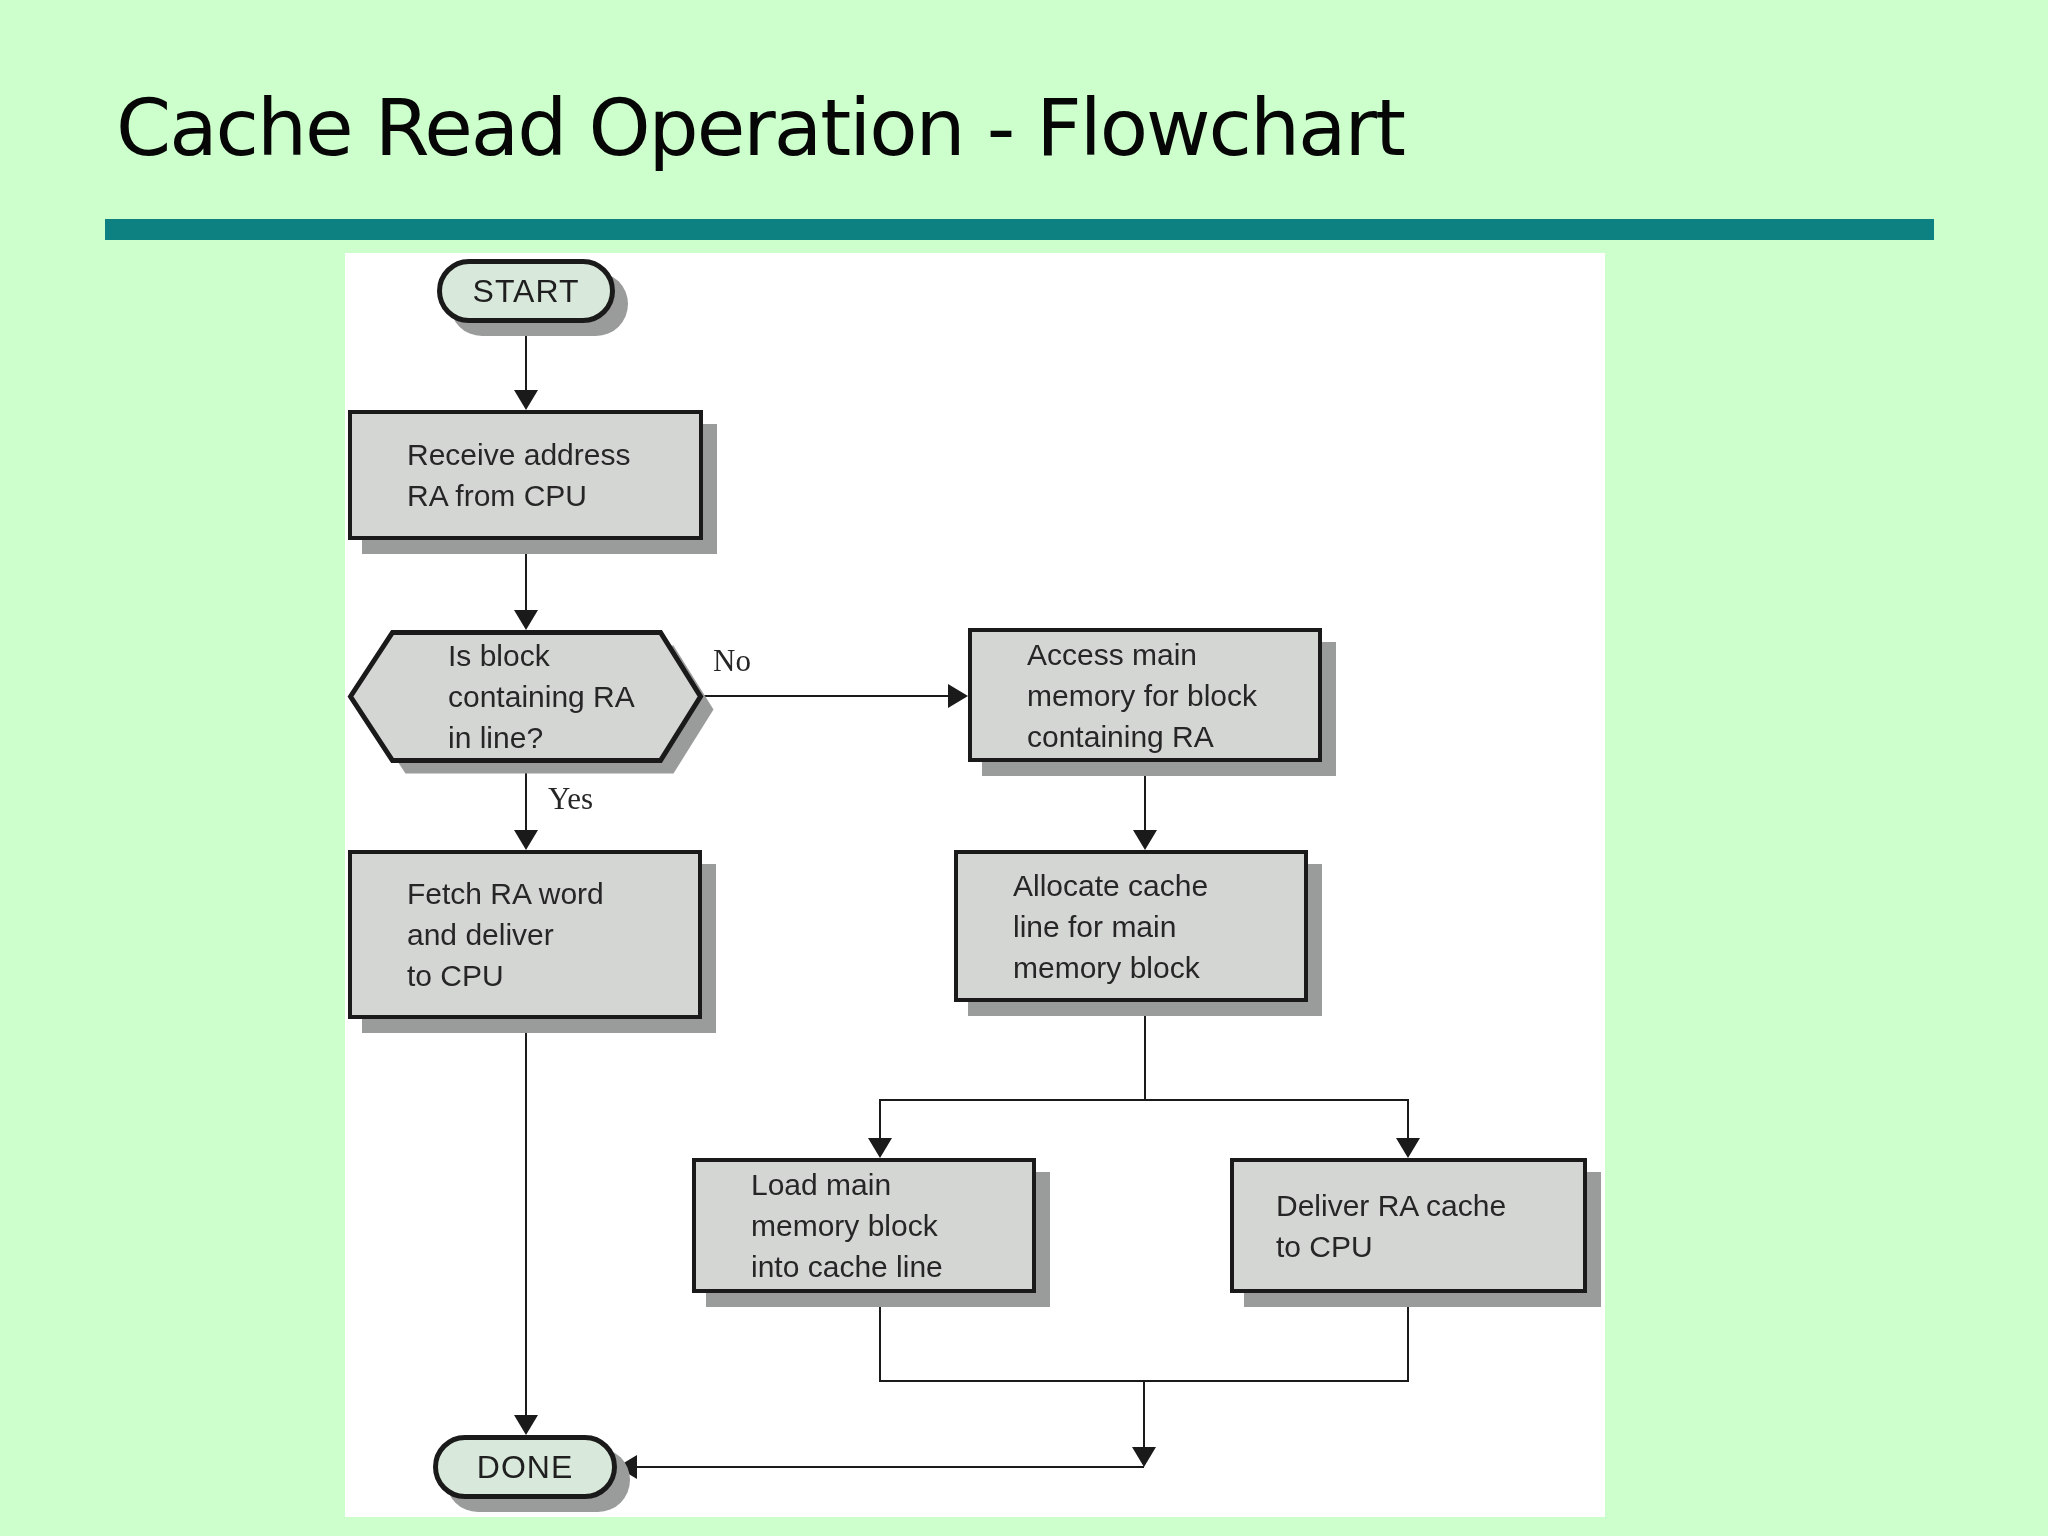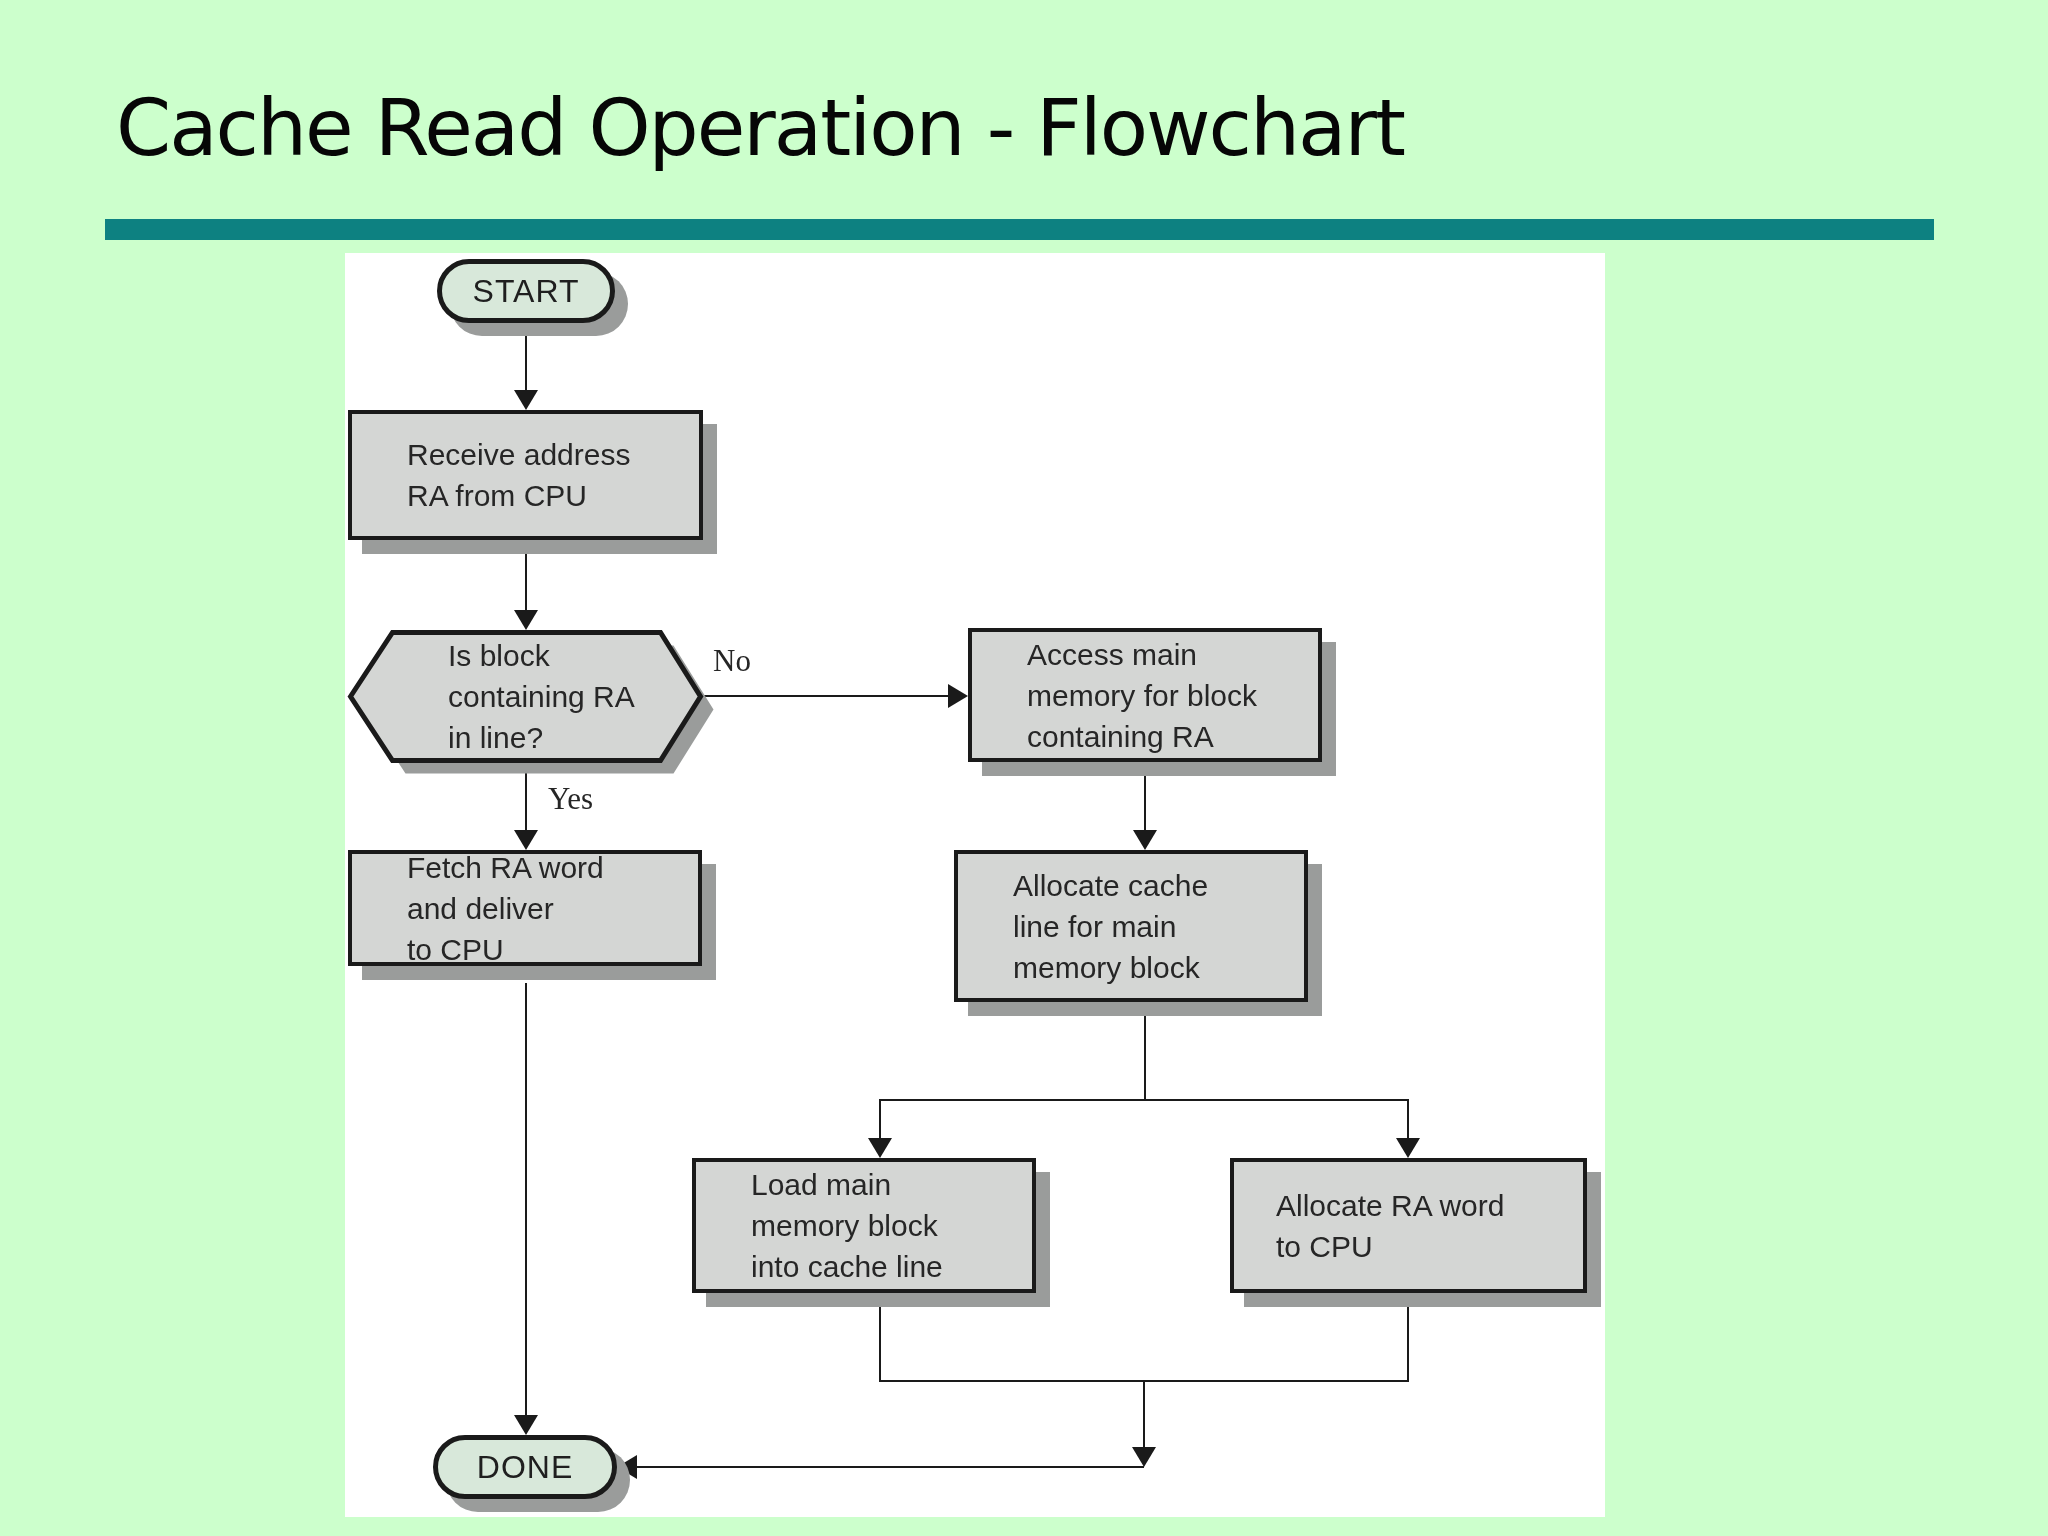--- a/index.html
+++ b/index.html
@@ -100,28 +100,28 @@
   </svg>
   <div class="hexlabel" style="left:3px;top:377px;width:355px;height:133px">Is block
 containing RA
 in line?</div>
 
   <div class="box" style="left:3px;top:157px;width:355px;height:130px">Receive address
 RA from CPU</div>
   <div class="box" style="left:623px;top:375px;width:354px;height:134px">Access main
 memory for block
 containing RA</div>
-  <div class="box" style="left:3px;top:597px;width:354px;height:116px">Fetch RA word
+  <div class="box" style="left:3px;top:597px;width:354px;height:169px">Fetch RA word
 and deliver
 to CPU</div>
   <div class="box" style="left:609px;top:597px;width:354px;height:152px">Allocate cache
 line for main
 memory block</div>
   <div class="box" style="left:347px;top:905px;width:344px;height:135px">Load main
 memory block
 into cache line</div>
-  <div class="box" style="left:885px;top:905px;width:357px;height:135px;padding-left:42px">Allocate RA word
+  <div class="box" style="left:885px;top:905px;width:357px;height:135px;padding-left:42px">Deliver RA cache
 to CPU</div>
 
   <div class="pill" style="left:92px;top:6px;width:178px;height:64px">START</div>
   <div class="pill" style="left:88px;top:1182px;width:184px;height:64px">DONE</div>
 
 </div>
 
 </body></html>

